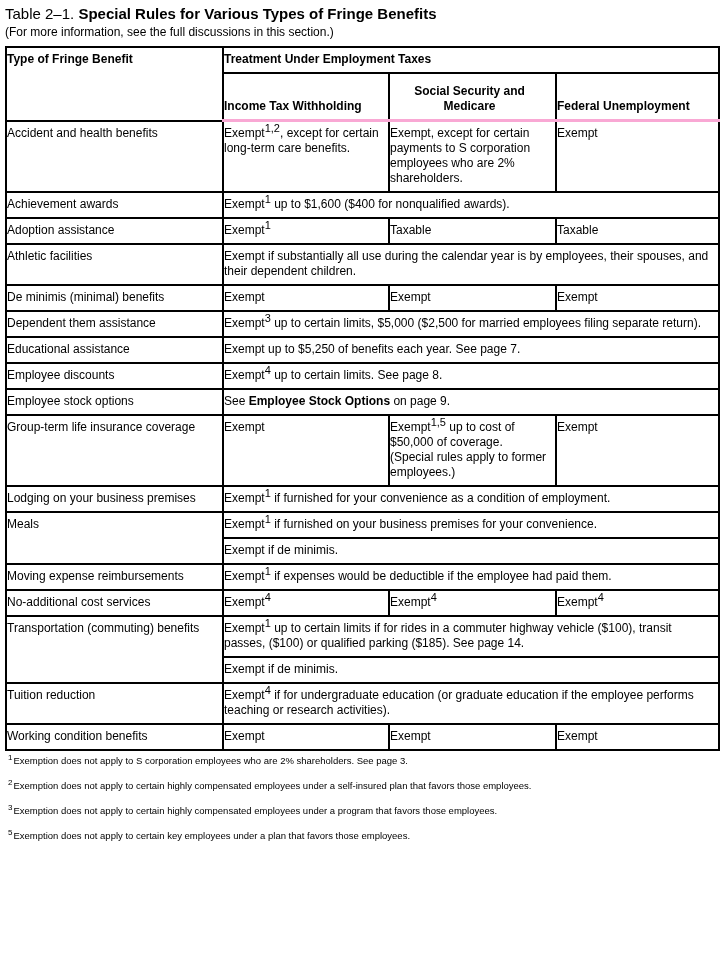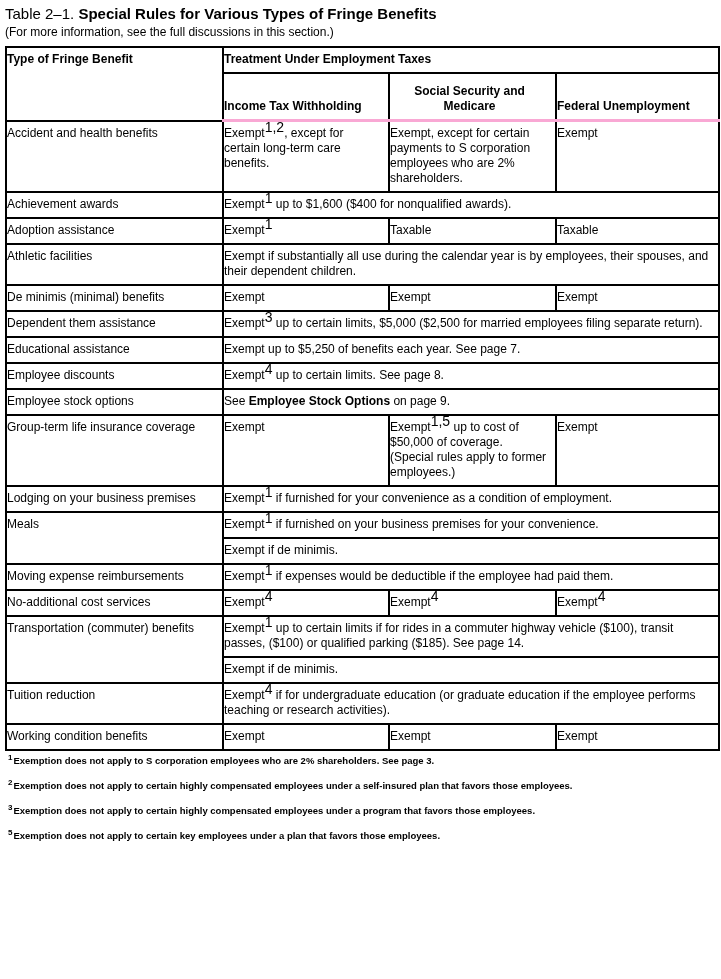--- a/index.html
+++ b/index.html
@@ -32,23 +32,23 @@
   table.fringe th { font-weight: bold; }
 
   th.group-th { text-align: center; height: 14px; vertical-align: middle; padding: 3px 6px; }
   th.type-th  { vertical-align: bottom; border-bottom: 3px solid #000; }
   tr.colhead th { vertical-align: bottom; height: 36px; border-bottom: 3px solid #f9a8d4; }
   tr.colhead th.center { text-align: center; }
 
   td.benefit { padding-right: 34px; }
   tr.sub td { border-top: 1px solid #000; }
 
-  sup { font-size: 14px; line-height: 0; vertical-align: super; }
+  sup { font-size: 11px; line-height: 0; vertical-align: super; }
 
-  .footnotes { margin: 4px 0 0 3px; font-weight: bold; }
+  .footnotes { margin: 4px 0 0 3px; }
   .footnote {
     font-size: 9.5px;
     line-height: 12px;
     margin: 0 0 13px 0;
   }
   .footnote sup { font-size: 8px; margin-right: 1px; }
 </style>
 </head>
 <body>
 
@@ -143,21 +143,21 @@
           <td class="benefit">Moving expense reimbursements</td>
           <td colspan="3">Exempt<sup>1</sup> if expenses would be deductible if the employee had paid them.</td>
         </tr>
         <tr>
           <td class="benefit">No-additional cost services</td>
           <td>Exempt<sup>4</sup></td>
           <td>Exempt<sup>4</sup></td>
           <td>Exempt<sup>4</sup></td>
         </tr>
         <tr>
-          <td class="benefit" rowspan="2">Transportation (commuter) benefits</td>
+          <td class="benefit" rowspan="2">Transportation (commuting) benefits</td>
           <td colspan="3">Exempt<sup>1</sup> up to certain limits if for rides in a commuter highway vehicle ($100), transit passes, ($100) or qualified parking ($185). See page 14.</td>
         </tr>
         <tr class="sub">
           <td colspan="3">Exempt if de minimis.</td>
         </tr>
         <tr>
           <td class="benefit">Tuition reduction</td>
           <td colspan="3">Exempt<sup>4</sup> if for undergraduate education (or graduate education if the employee performs teaching or research activities).</td>
         </tr>
         <tr>

